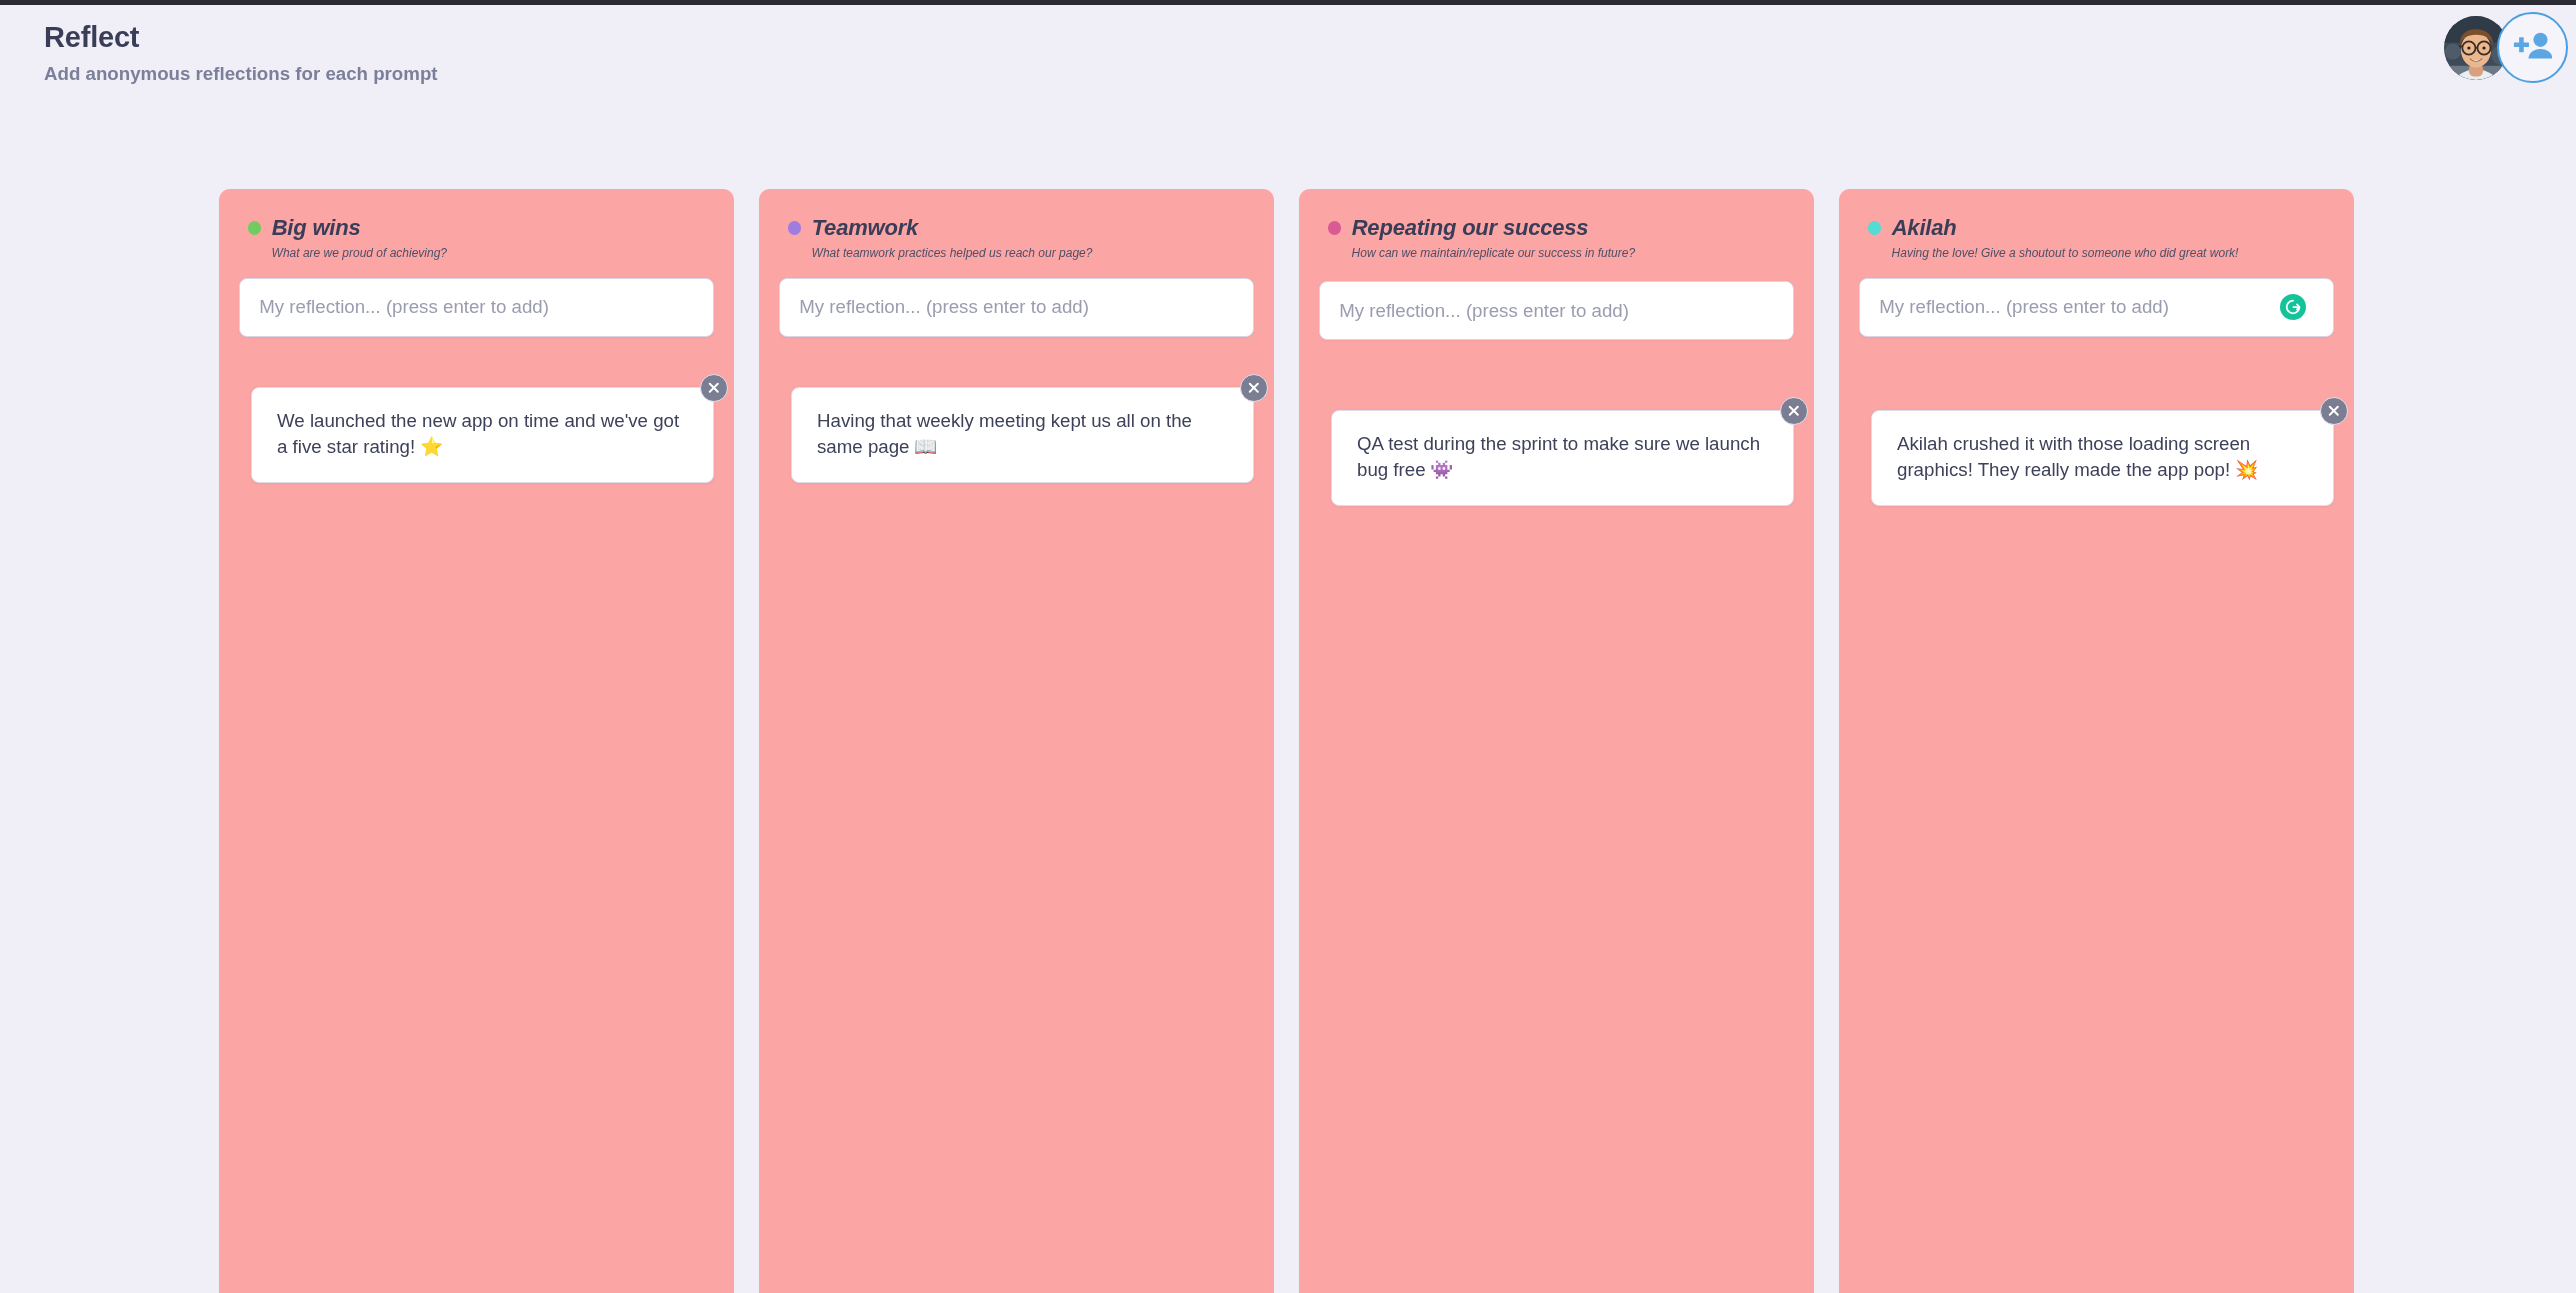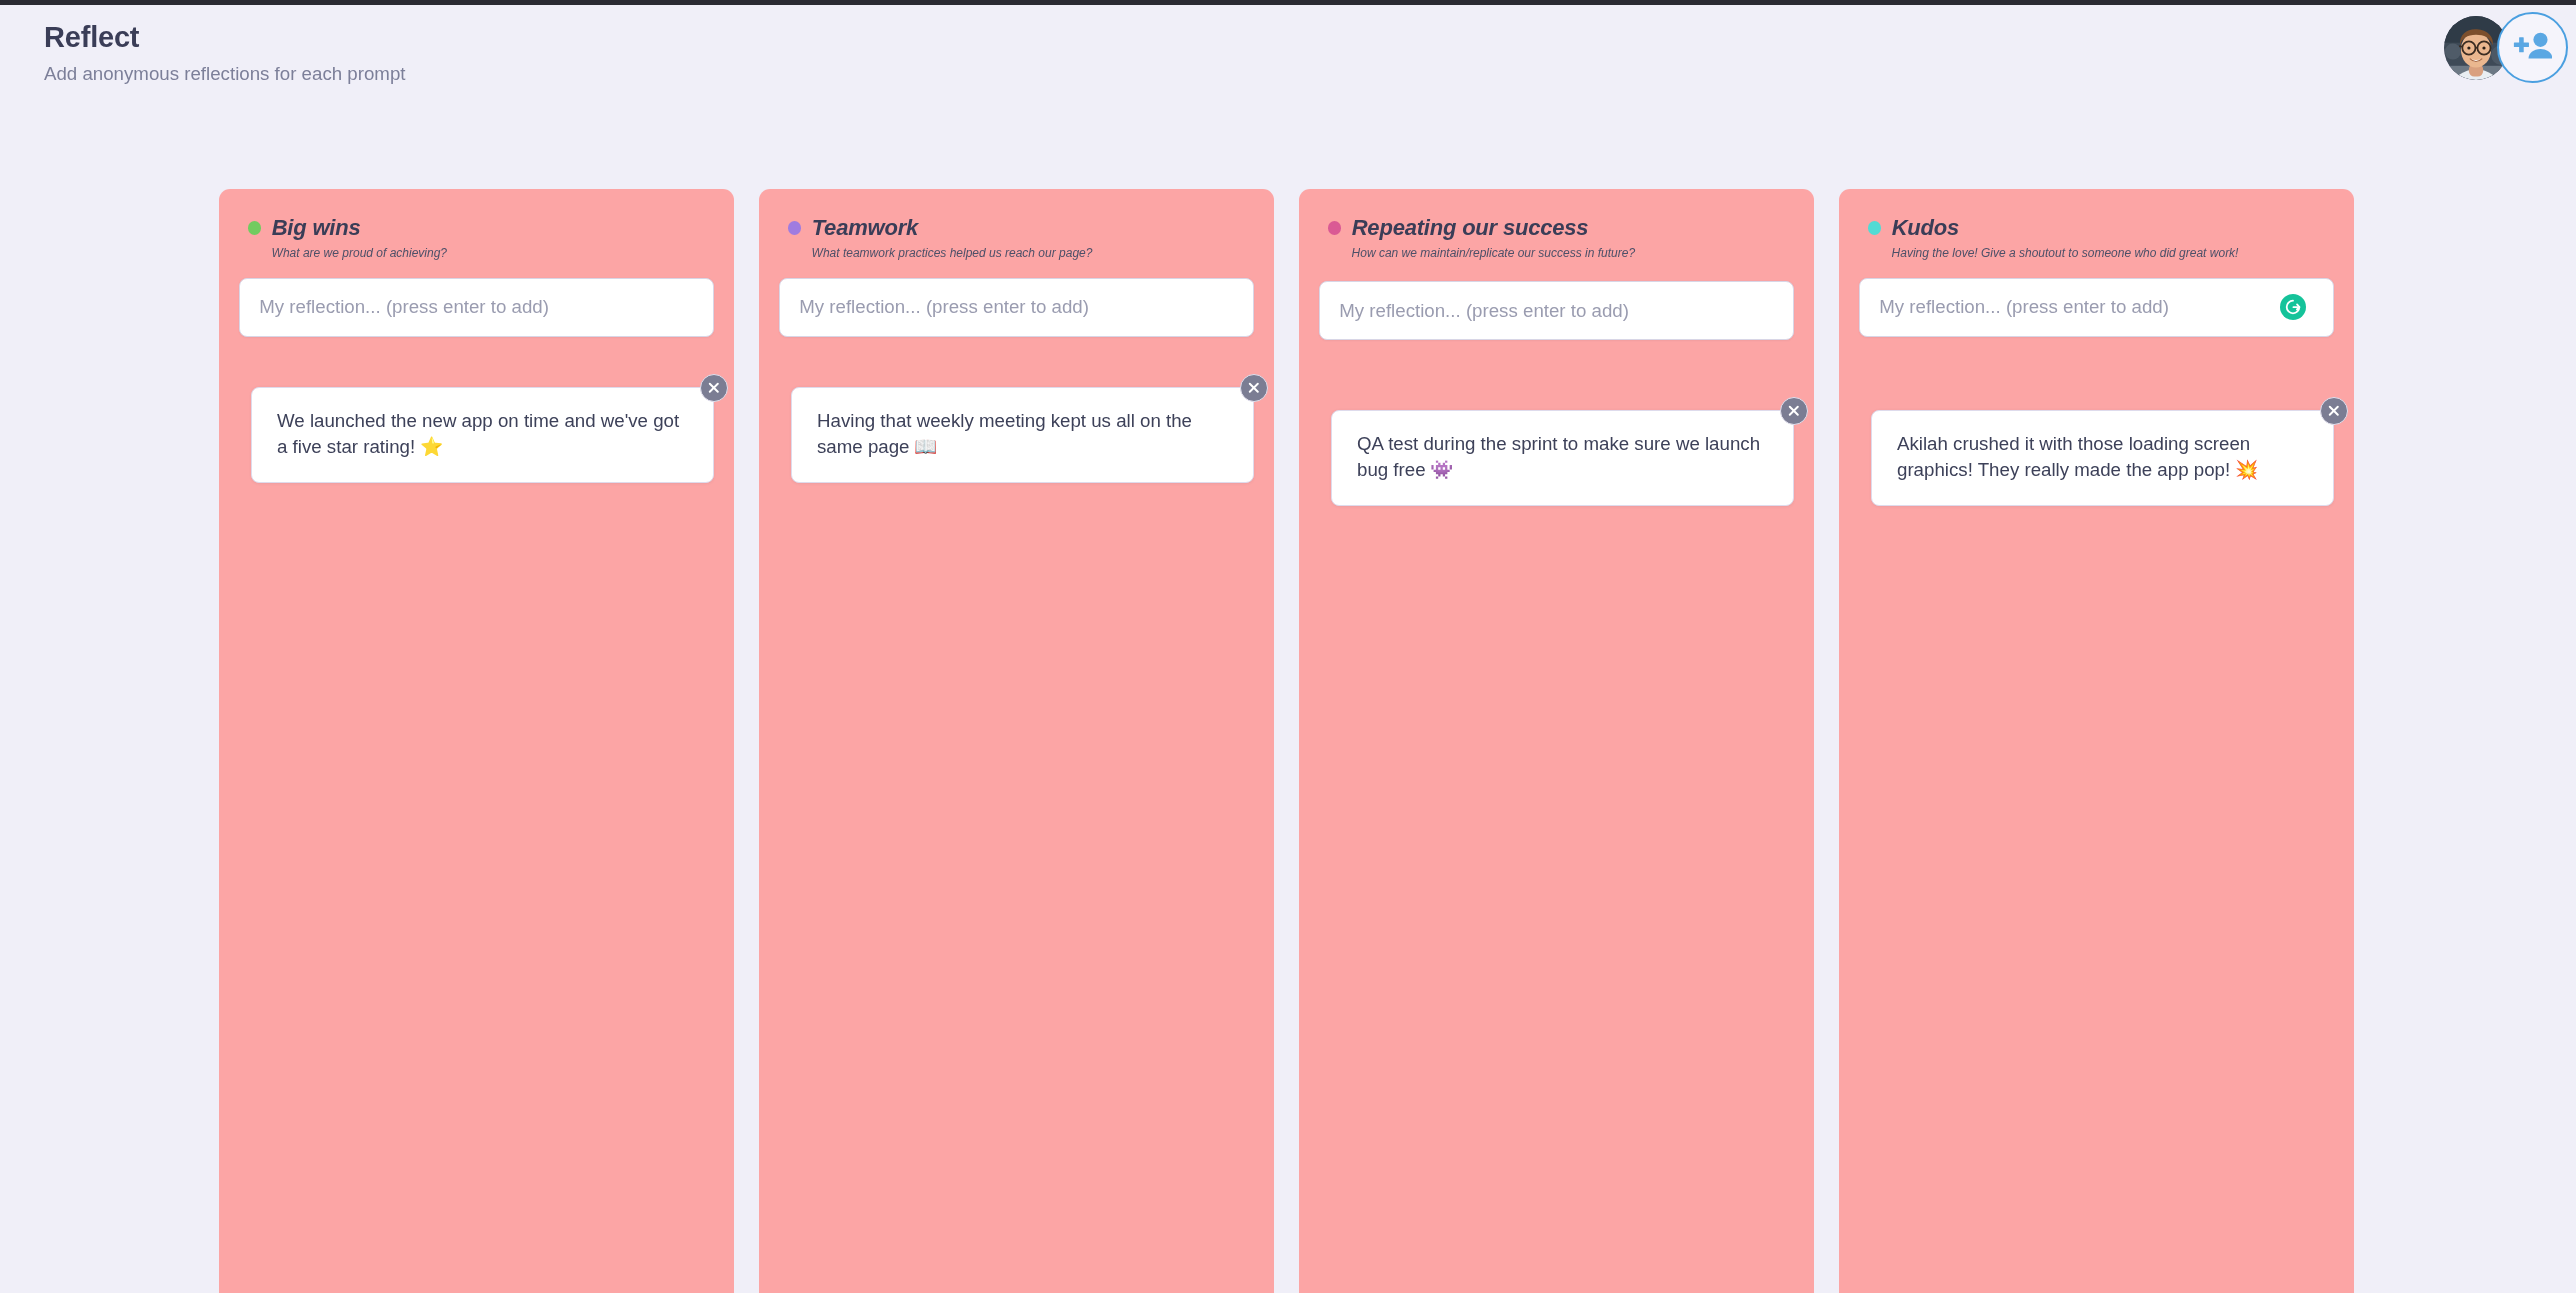--- a/index.html
+++ b/index.html
@@ -45,21 +45,21 @@
     font-size: 29px;
     font-weight: 700;
     color: #3a3d57;
     letter-spacing: -0.2px;
     line-height: 1.15;
   }
 
   .page-subtitle {
     margin-top: 8px;
     font-size: 18.7px;
-    font-weight: 400;
+    font-weight: 700;
     color: #7c7f99;
     line-height: 1.2;
   }
 
   .header-right {
     position: absolute;
     right: 19.6px;
     top: 7.1px;
     display: flex;
     align-items: center;
@@ -354,21 +354,21 @@
             <line x1="11" y1="2" x2="2" y2="11" stroke="#ffffff" stroke-width="2.2" stroke-linecap="round"></line>
           </svg>
         </div>
       </div>
     </div>
   </div>
 
   <div class="column tall-prompt">
     <div class="col-title-row">
       <span class="col-dot" style="background:#53dbd4"></span>
-      <span class="col-title">Kudos</span>
+      <span class="col-title">Akilah</span>
     </div>
     <div class="col-prompt">Having the love! Give a shoutout to someone who did great work!</div>
 
     <div class="reflection-input" style="margin-top:16px">
       <input type="text" placeholder="My reflection... (press enter to add)" style="">
       <span class="grammarly-icon">
         <svg width="18" height="18" viewBox="0 0 24 24" xmlns="http://www.w3.org/2000/svg">
           <path d="M12 3.6 a8.4 8.4 0 1 0 8.4 8.4" fill="none" stroke="#ffffff" stroke-width="2.4" stroke-linecap="round"></path>
           <path d="M12.6 12.2 h7.4" fill="none" stroke="#ffffff" stroke-width="2.4" stroke-linecap="round"></path>
           <path d="M17.4 8.6 l3.2 3.5 l-3.4 3.2" fill="none" stroke="#ffffff" stroke-width="2.4" stroke-linecap="round" stroke-linejoin="round"></path>

